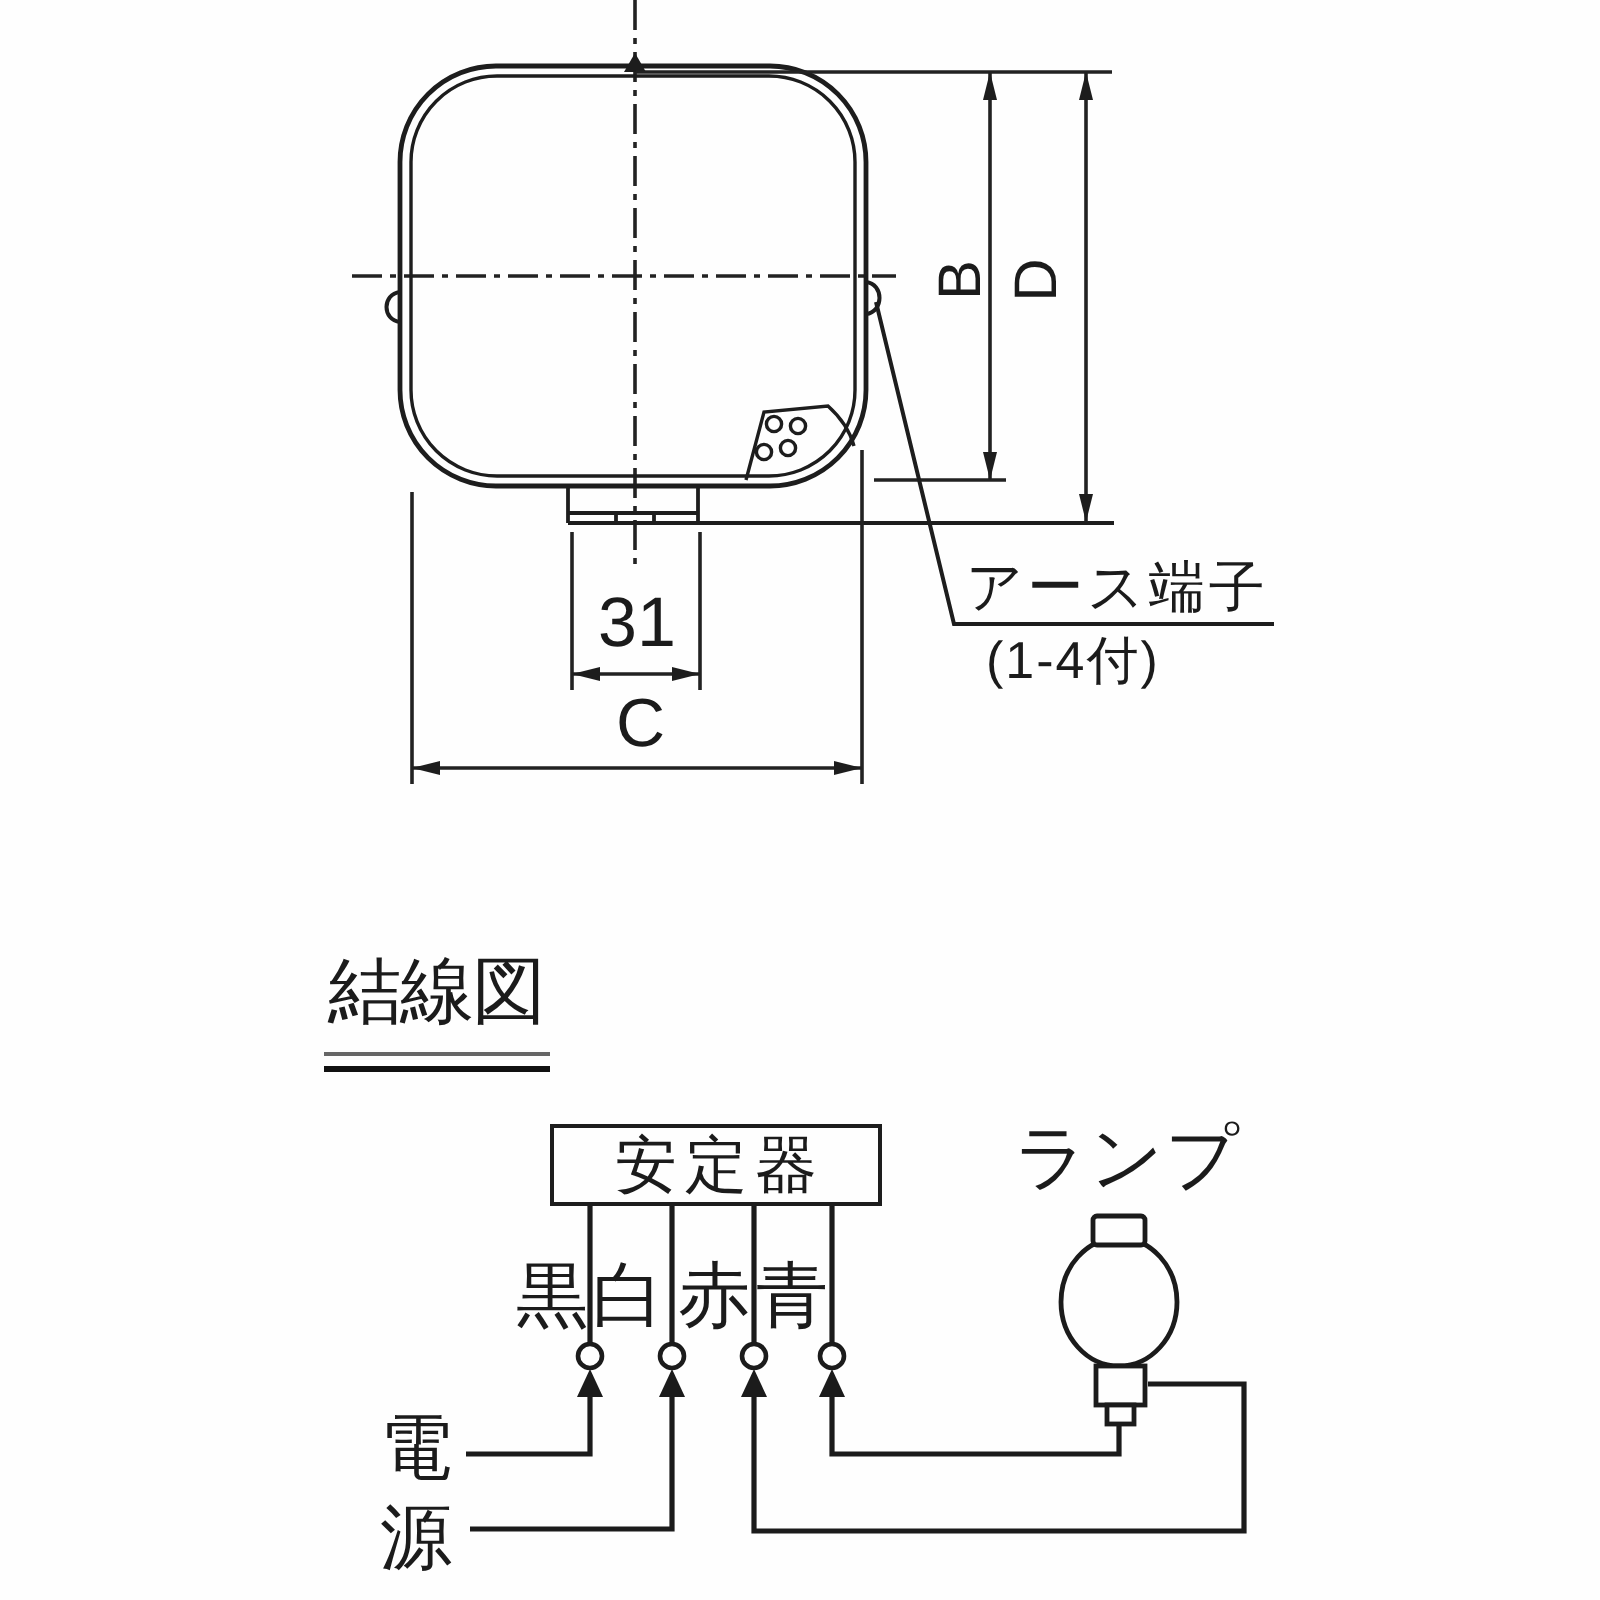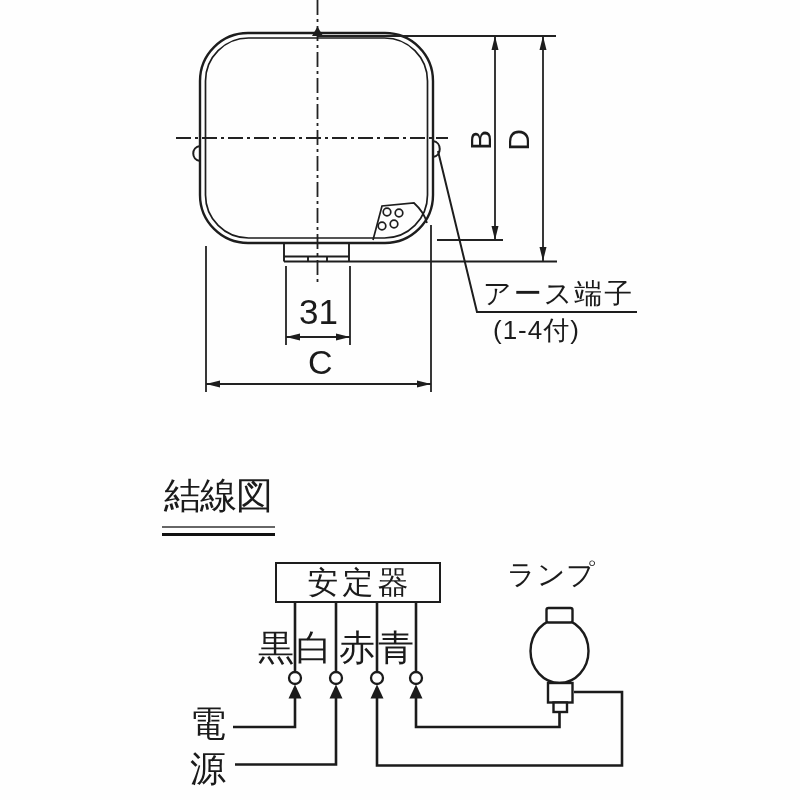--- a/index.html
+++ b/index.html
@@ -130,15 +130,15 @@
   </div>
 
   <div class="txt wirelbl" style="left:258px;">黒</div>
   <div class="txt wirelbl" style="left:296px;">白</div>
   <div class="txt wirelbl" style="left:339px;">赤</div>
   <div class="txt wirelbl" style="left:378px;">青</div>
 
   <div class="txt" style="left:190px;top:706px;font-size:36px;">電</div>
   <div class="txt" style="left:190px;top:751px;font-size:36px;">源</div>
 
-  <div class="txt" style="left:507px;top:561px;font-size:28px;letter-spacing:1px;">ランプ</div>
+  <div class="txt" style="left:507px;top:561px;font-size:36px;letter-spacing:1px;">ランプ</div>
 
 </div>
 
 </body></html>

